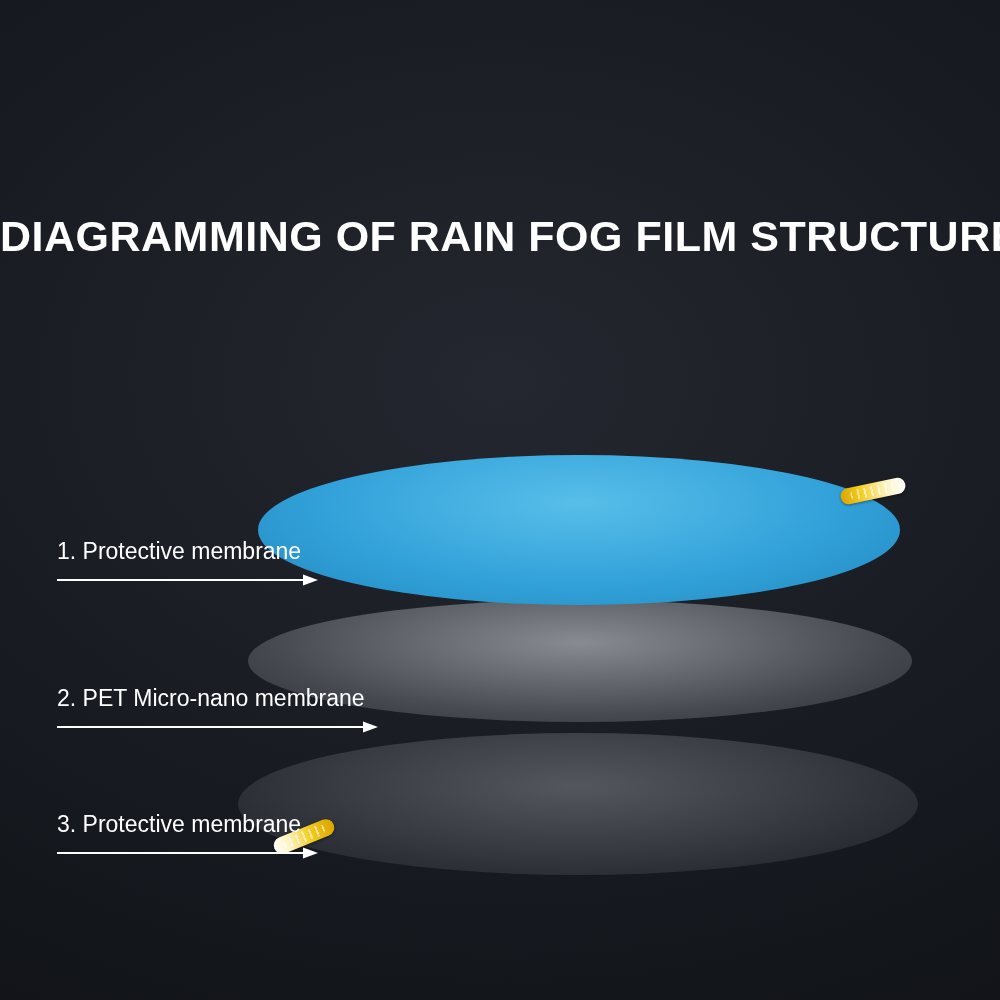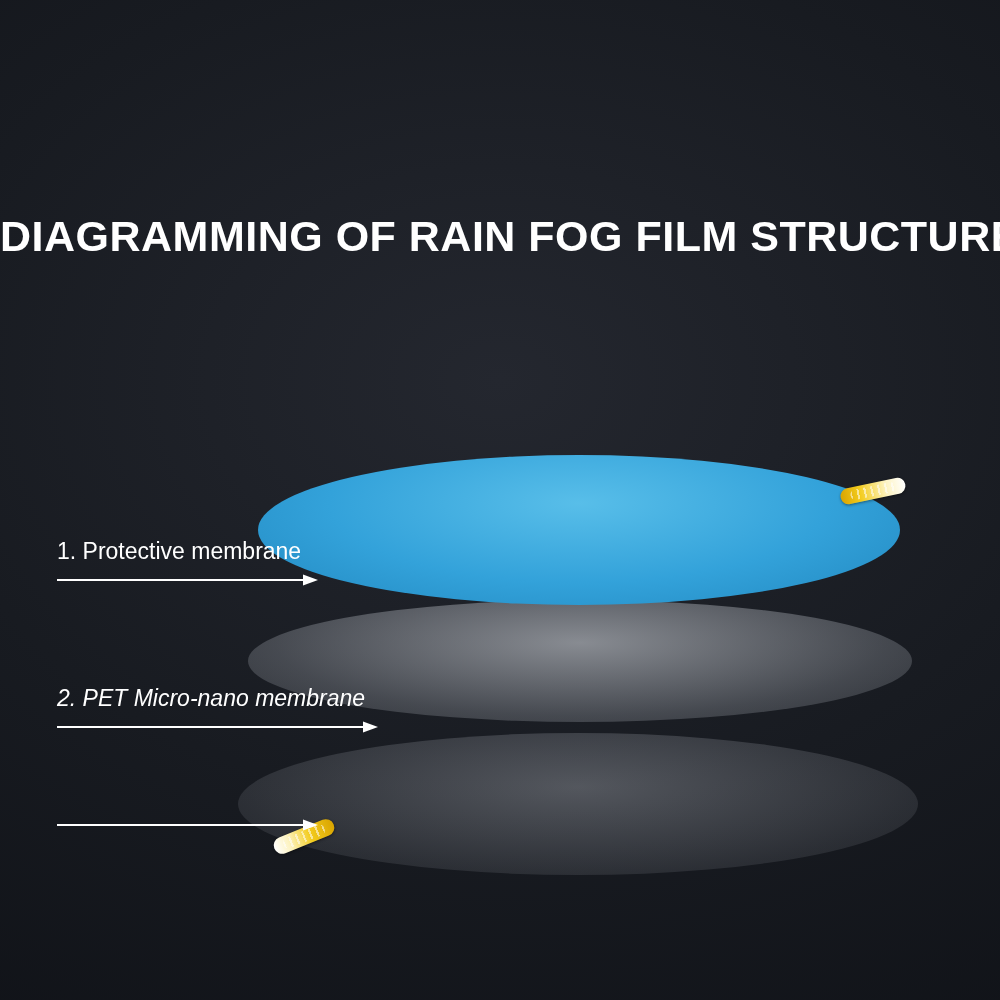--- a/index.html
+++ b/index.html
@@ -44,21 +44,21 @@
       left: 238px; top: 733px; width: 680px; height: 142px; z-index: 1;
       background: radial-gradient(ellipse at 50% 38%, rgba(180,184,192,0.38) 0%, rgba(130,134,142,0.20) 70%, rgba(106,110,118,0.10) 100%);
     }
     .label-group {
       position: absolute;
       left: 57px;
       z-index: 5;
       margin-top: 41px;
     }
     .lg1 { top: 497px; }
-    .lg2 { top: 644px; font-style: italic; }
+    .lg2 { top: 644px; }
     .lg3 { top: 770px; }
     .label-text {
       color: #ffffff;
       font-size: 23px;
       line-height: 1.2;
       white-space: nowrap;
     }
     .arrow {
       display: block;
       margin-top: 7px;
@@ -114,19 +114,20 @@
 
   <div class="label-group lg2">
     <div class="label-text">2. PET Micro-nano membrane</div>
     <svg class="arrow" width="322" height="14" viewBox="0 0 322 14">
       <line x1="0" y1="7" x2="308" y2="7" stroke="#ffffff" stroke-width="2"></line>
       <polygon points="306,1.5 321,7 306,12.5" fill="#ffffff"></polygon>
     </svg>
   </div>
 
   <div class="label-group lg3">
+    <div class="label-text">3. Protective membrane</div>
     <svg class="arrow" width="262" height="14" viewBox="0 0 262 14">
       <line x1="0" y1="7" x2="248" y2="7" stroke="#ffffff" stroke-width="2"></line>
       <polygon points="246,1.5 261,7 246,12.5" fill="#ffffff"></polygon>
     </svg>
   </div>
 
 </div>
 
 </body></html>

